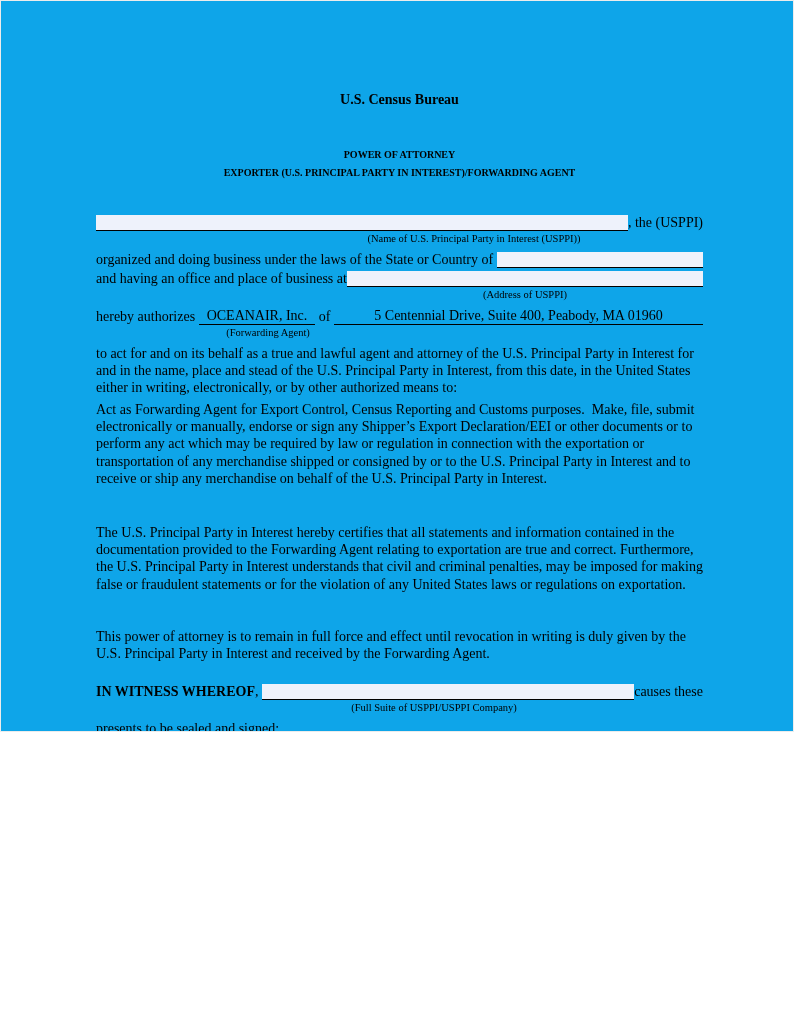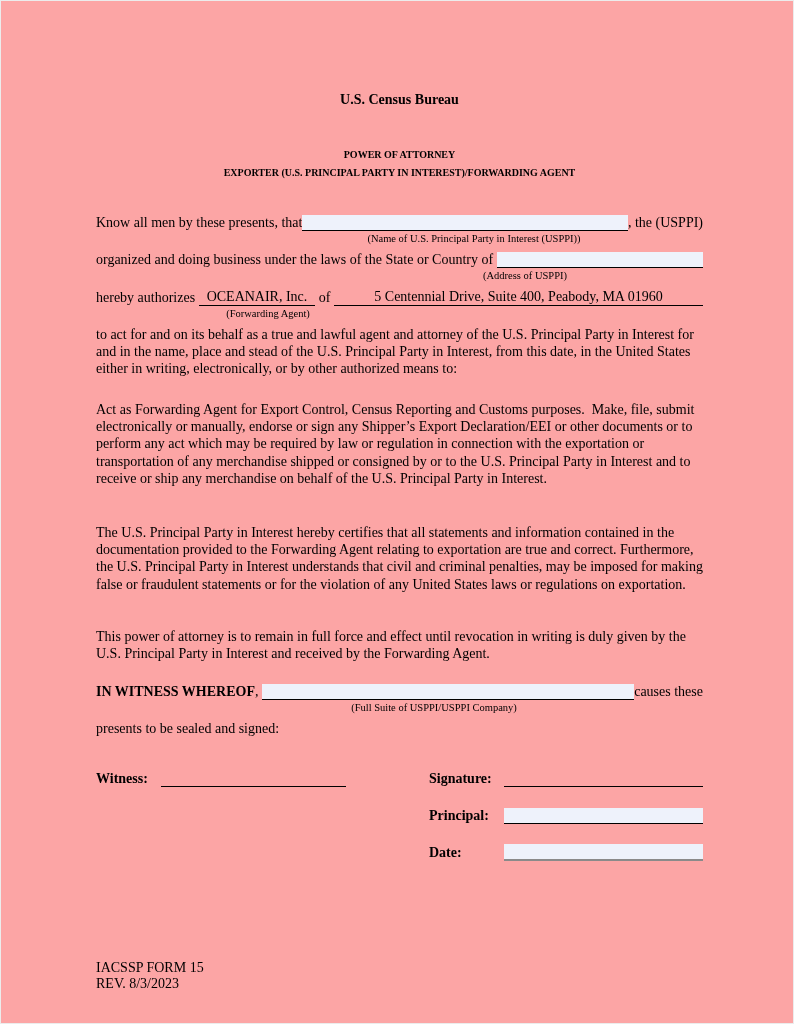--- a/index.html
+++ b/index.html
@@ -1,19 +1,19 @@
 <!DOCTYPE html>
 <html><head>
 <meta charset="utf-8">
 <style>
   html,body { margin:0; padding:0; background:#ffffff; }
   .page {
     position:relative;
-    width:794px; height:1024px;
-    background:#fca5a5;
+    width:794px; height:732px;
+    background:#0ea5e9;
     box-sizing:border-box;
     border:1px solid #ececec;
     font-family:"Liberation Serif", serif;
     font-size:14px;
     color:#000000;
     overflow:hidden;
   }
   .abs { position:absolute; left:95px; width:607px; }
 
   .agency { top:91px; text-align:center; font-weight:bold; font-size:14px; }
@@ -74,33 +74,36 @@
   <div class="abs agency">U.S. Census Bureau</div>
 
   <div class="abs doc-title">
     <div>POWER OF ATTORNEY</div>
     <div>EXPORTER (U.S. PRINCIPAL PARTY IN INTEREST)/FORWARDING AGENT</div>
   </div>
 
   <div class="abs intro-block">
 
     <div class="row">
-      <span class="t">Know all men by these presents, that</span>
       <span class="blank fill grow"></span>
       <span class="t">, the (USPPI)</span>
     </div>
     <div class="caption-row">
       <span class="caption" style="margin-left:242px; width:272px;">(Name of U.S. Principal Party in Interest (USPPI))</span>
     </div>
 
     <div class="row">
       <span class="t">organized and doing business under the laws of the State or Country of </span>
       <span class="blank fill grow"></span>
     </div>
 
+    <div class="row" style="margin-top:2px;">
+      <span class="t">and having an office and place of business at</span>
+      <span class="blank fill grow"></span>
+    </div>
     <div class="caption-row">
       <span class="caption" style="margin-left:253px; width:352px;">(Address of USPPI)</span>
     </div>
 
     <div class="row">
       <span class="t">hereby authorizes </span>
       <span class="filled-field" style="min-width:100px;">OCEANAIR, Inc.</span>
       <span class="t"> of </span>
       <span class="filled-field grow">5 Centennial Drive, Suite 400, Peabody, MA 01960</span>
     </div>

